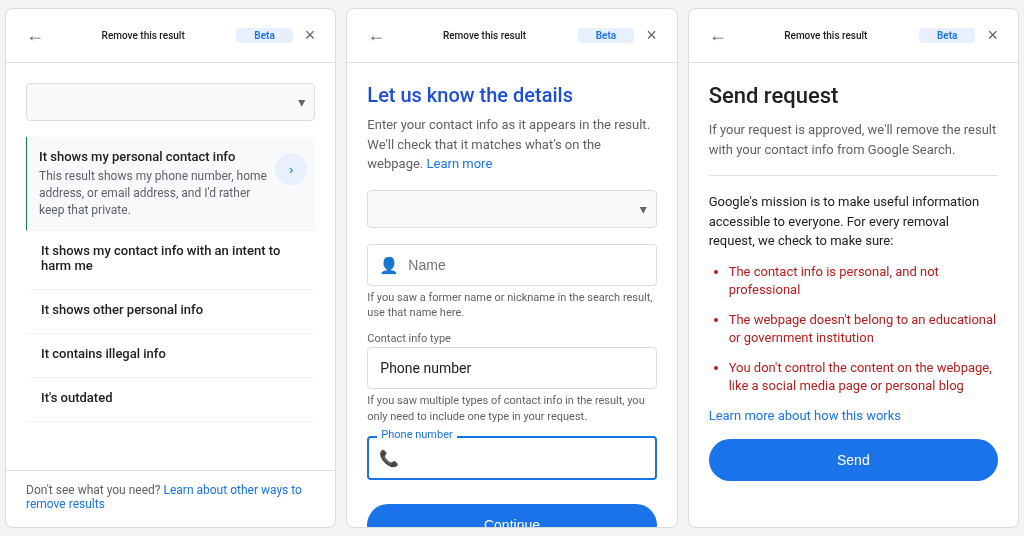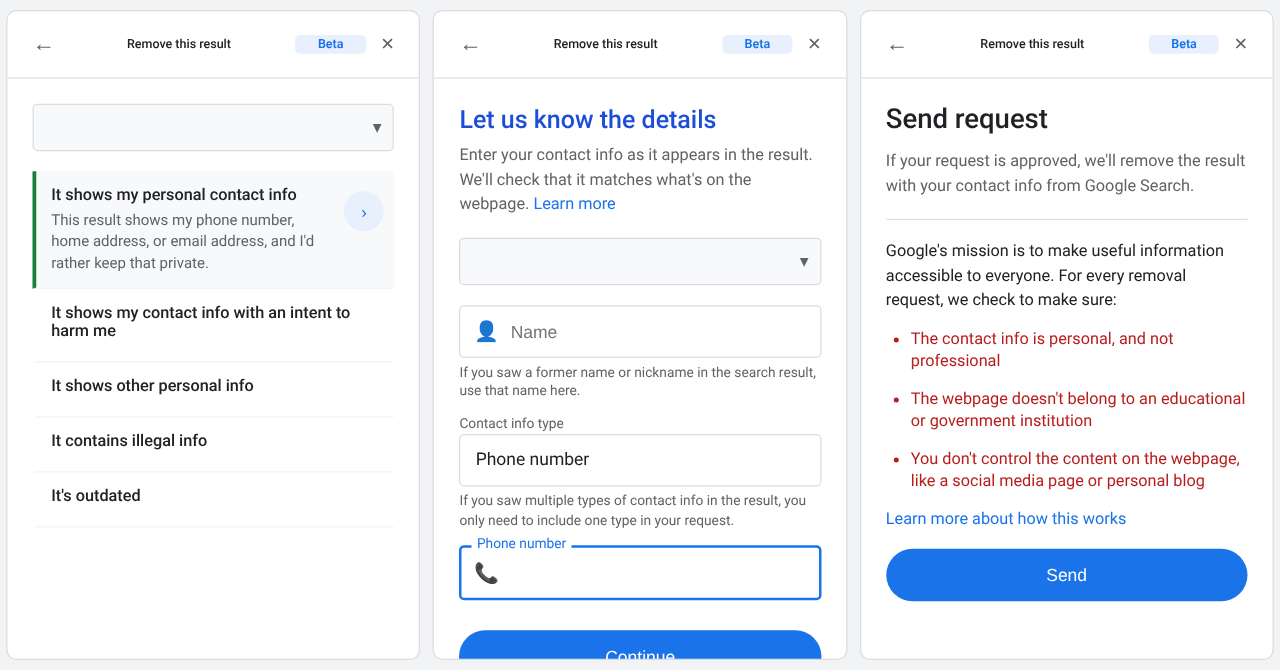--- a/index.html
+++ b/index.html
@@ -139,21 +139,21 @@
     .option-item {
       padding: 12px 8px 12px 12px;
       border-left: 3px solid transparent;
       cursor: pointer;
       display: flex;
       align-items: flex-start;
       justify-content: space-between;
       border-bottom: 1px solid #f1f3f4;
     }
     .option-item.selected {
-      border-left: 3px solid #15803d;
+      border-left: 1px solid #15803d;
       background: #f8f9fa;
     }
     .option-item-content { flex: 1; }
     .option-title {
       font-size: 13px;
       font-weight: 500;
       color: #202124;
       margin-bottom: 4px;
     }
     .option-desc {
@@ -401,20 +401,23 @@
             <div class="option-title">It contains illegal info</div>
           </div>
         </li>
         <li class="option-item">
           <div class="option-item-content">
             <div class="option-title">It's outdated</div>
           </div>
         </li>
       </ul>
     </div>
+    <div class="panel1-footer">
+      <span>Don't see what you need? </span><a href="#">Learn about other ways to remove results</a>
+    </div>
   </div>
 
   <div class="panel">
     <div class="panel-header">
       <button class="header-back-btn">
         <span>←</span>
       </button>
       <span class="header-title">Remove this result</span>
       <span class="beta-badge">Beta</span>
       <button class="header-close-btn">

